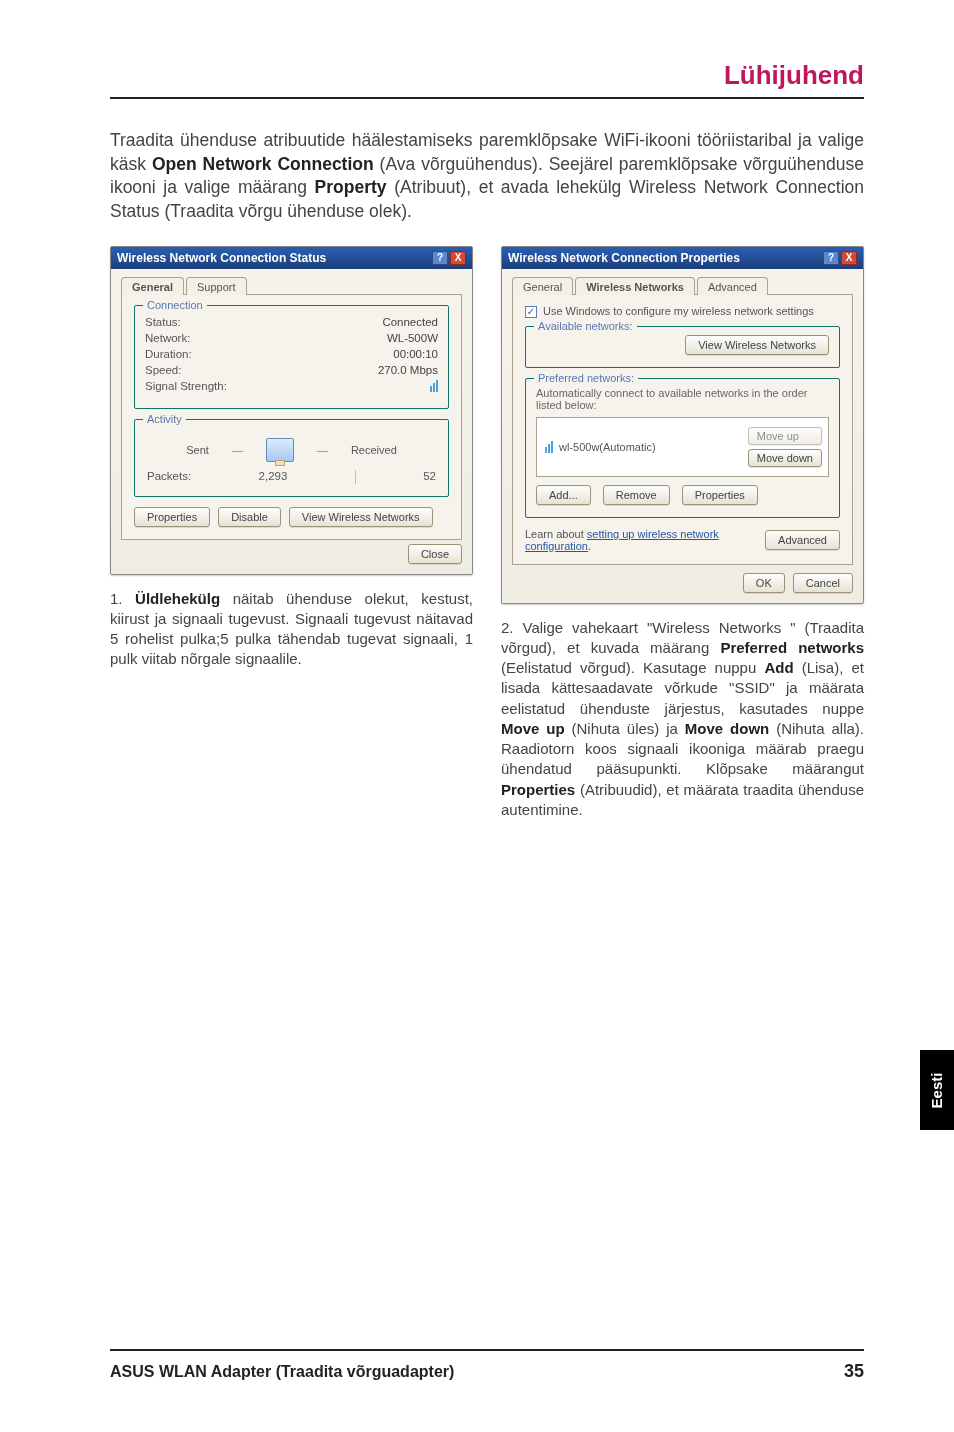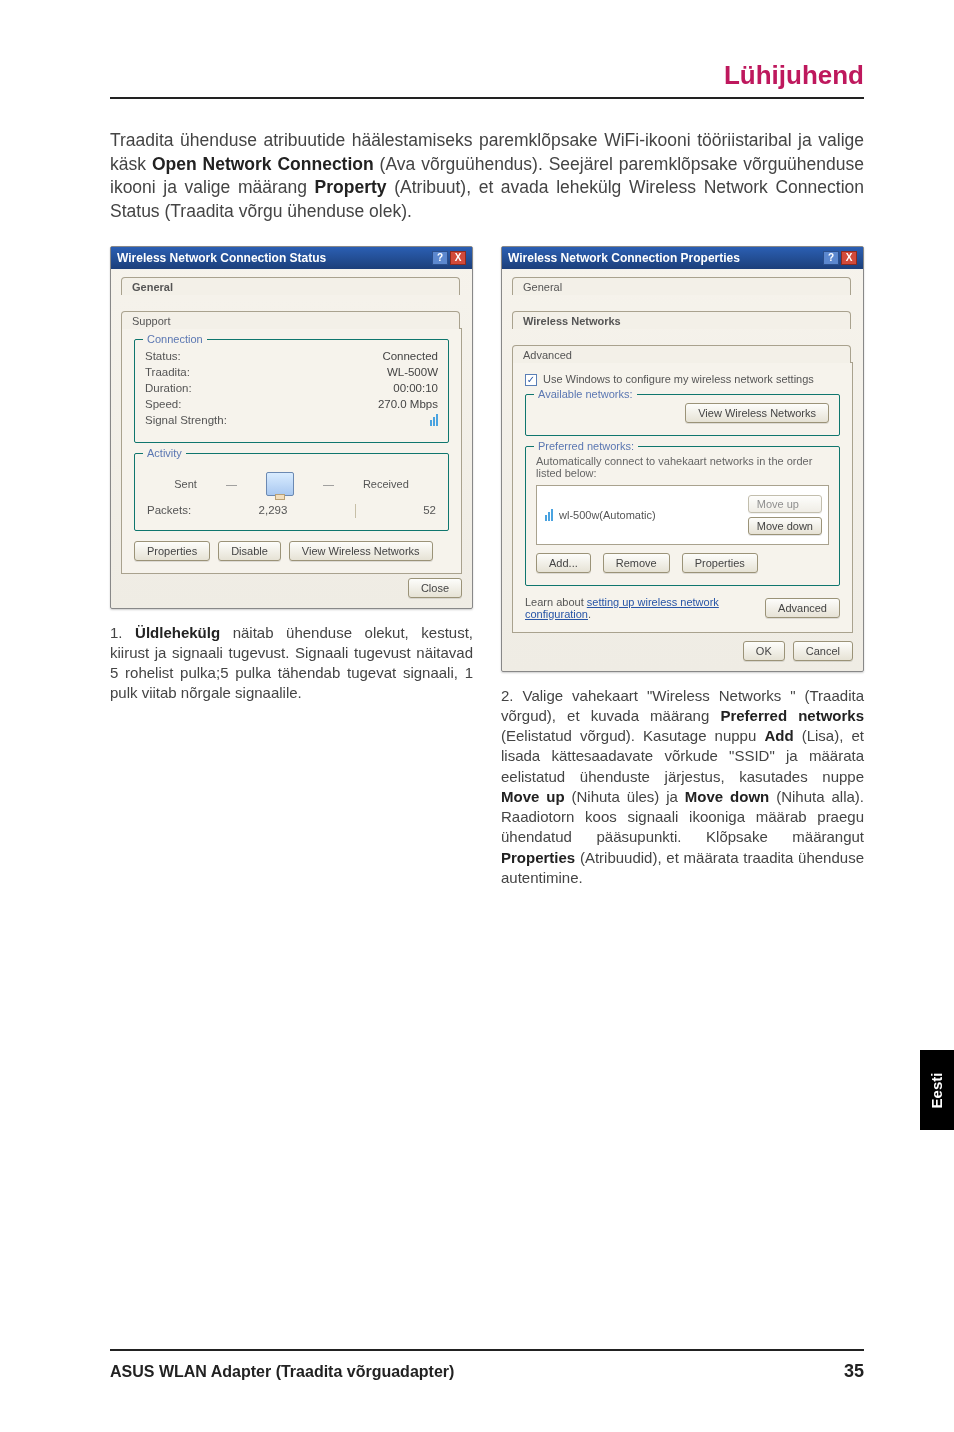--- a/index.html
+++ b/index.html
@@ -63,21 +63,21 @@
   .titlebar .btns { display: flex; gap: 2px; }
   .titlebar .tb-btn {
     width: 16px; height: 14px;
     background: #5c88cf;
     border: 1px solid #2b4f8c;
     display: flex; align-items: center; justify-content: center;
     font-size: 10px; font-weight: bold;
   }
   .titlebar .tb-close { background: #d24a3a; border-color: #8d2a1f; }
   .dlg-body { padding: 8px 10px 10px; }
-  .tabs { display: flex; gap: 16px; margin-bottom: -1px; flex-direction: column; }
+  .tabs { display: flex; gap: 0; margin-bottom: -1px; }
   .tab {
     border: 1px solid #a9a28e;
     border-bottom: none;
     background: #f3f0e8;
     padding: 3px 10px 2px;
     font-size: 11px;
     border-radius: 4px 4px 0 0;
     margin-right: 2px;
     color: #555;
   }
@@ -99,21 +99,21 @@
     top: -7px; left: 8px;
     background: #f6f3ec;
     padding: 0 4px;
     font-size: 11px;
     color: #5b77b2;
   }
   .kv { display: flex; justify-content: space-between; font-size: 11.5px; padding: 2px 0; color:#555; }
   .kv .v { color: #444; }
   .activity-row {
     display: flex; align-items: center; justify-content: center;
-    gap: 29px; margin: 10px 0 4px;
+    gap: 23px; margin: 10px 0 4px;
   }
   .pc-icon {
     width: 28px; height: 24px;
     background: linear-gradient(#d9ecff,#a9c8f0);
     border: 1px solid #6b89b2; border-radius: 2px;
     position: relative;
   }
   .pc-icon::after {
     content:"";
     position:absolute; left:8px; right:8px; bottom:-5px; height:4px;
@@ -220,21 +220,21 @@
             <div class="tab">Support</div>
           </div>
           <div class="panel">
             <div class="fieldset">
               <span class="legend">Connection</span>
               <div class="kv">
                   <span>Status:</span>
                   <span class="v">Connected</span>
                 </div>
               <div class="kv">
-                  <span>Traadita:</span>
+                  <span>Network:</span>
                   <span class="v">WL-500W</span>
                 </div>
               <div class="kv">
                   <span>Duration:</span>
                   <span class="v">00:00:10</span>
                 </div>
               <div class="kv">
                   <span>Speed:</span>
                   <span class="v">270.0 Mbps</span>
                 </div>
@@ -297,21 +297,21 @@
               <span>Use Windows to configure my wireless network settings</span>
             </div>
             <div class="fieldset">
               <span class="legend">Available networks:</span>
               <div class="align-r">
                 <span class="xpbtn">View Wireless Networks</span>
               </div>
             </div>
             <div class="fieldset">
               <span class="legend">Preferred networks:</span>
-              <div class="desc">Automatically connect to vahekaart networks in the order listed below:</div>
+              <div class="desc">Automatically connect to available networks in the order listed below:</div>
               <div class="listbox">
                 <div class="entry">
                   <span class="tower"></span>
                   <span>wl-500w(Automatic)</span>
                 </div>
                 <div class="sidebtns">
                   <span class="xpbtn" style="padding:2px 8px; opacity:.6;">Move up</span>
                   <span class="xpbtn" style="padding:2px 8px;">Move down</span>
                 </div>
               </div>

